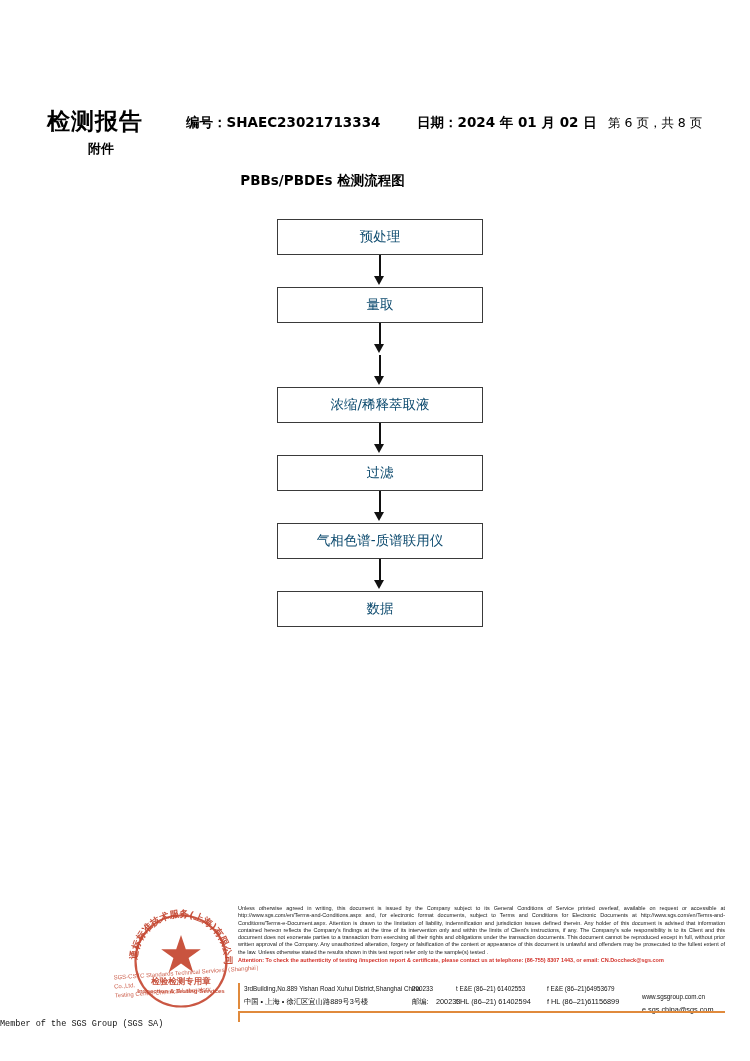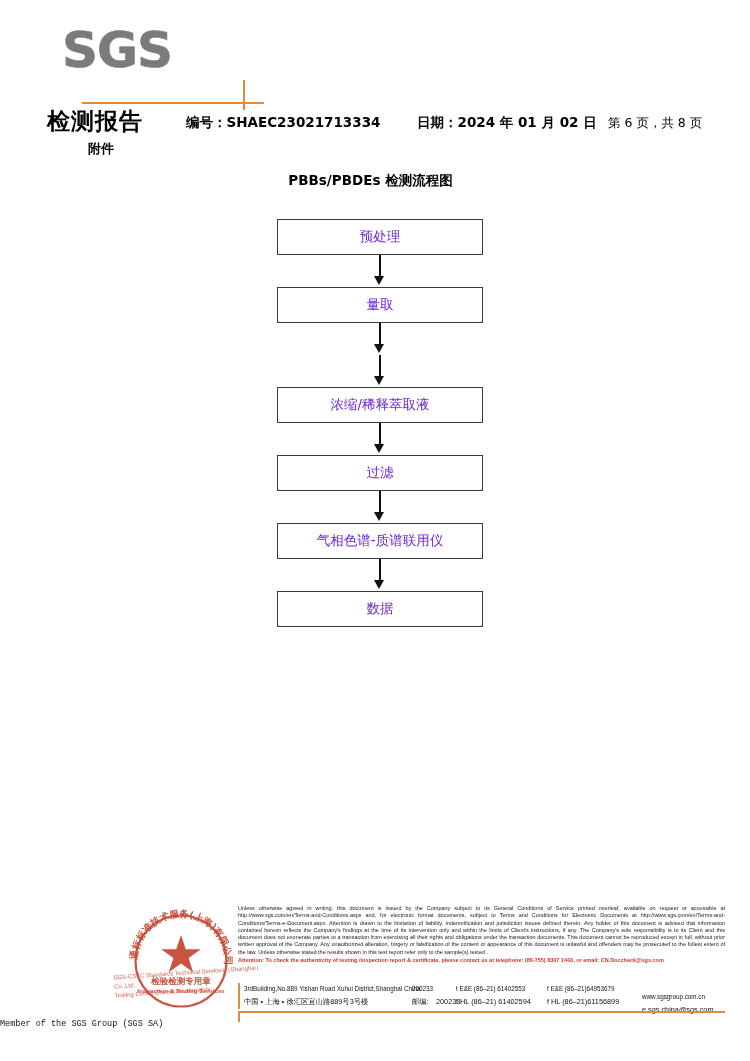--- a/index.html
+++ b/index.html
@@ -109,40 +109,39 @@
   
   .flow-title {
     position: absolute;
     left: 0;
     top: 172px;
     width: 645px;
     text-align: center;
     font-family: "DejaVu Sans", sans-serif;
     font-size: 13.5px;
     font-weight: 700;
-    padding-left: 48px;
   }
   .flow {
     position: absolute;
     left: 277px;
     top: 219px;
     width: 206px;
   }
   .flow-box {
     box-sizing: border-box;
     width: 206px;
     height: 36px;
     border: 1.3px solid #3a3a3a;
     background: #fff;
     display: flex;
     align-items: center;
     justify-content: center;
     font-family: "DejaVu Sans", sans-serif;
     font-size: 13.5px;
-    color: #6d28d9;
+    color: #0c4a6e;
     text-align: center;
   }
   .flow-arrow {
     width: 206px;
     height: 32px;
     position: relative;
   }
   .flow-arrow .shaft {
     position: absolute;
     left: 102px;
@@ -266,25 +265,20 @@
     line-height: 9px;
     transform: rotate(-4deg);
     opacity: .85;
   }
 </style>
 </head>
 <body>
 
 <div class="page">
 
-  <div class="logo-area">
-    <div class="sgs-logo">SGS</div>
-    <div class="hdr-rule"></div>
-    <div class="hdr-tick"></div>
-  </div>
 
   <div class="title-row">
     <div class="doc-title">检测报告</div>
     <div class="doc-subtitle">附件</div>
     <div class="report-no">编号：SHAEC23021713334</div>
     <div class="report-date">日期：2024 年 01 月 02 日</div>
     <div class="page-no">第 6 页，共 8 页</div>
   </div>
 
   <div class="flow-title">PBBs/PBDEs 检测流程图</div>

